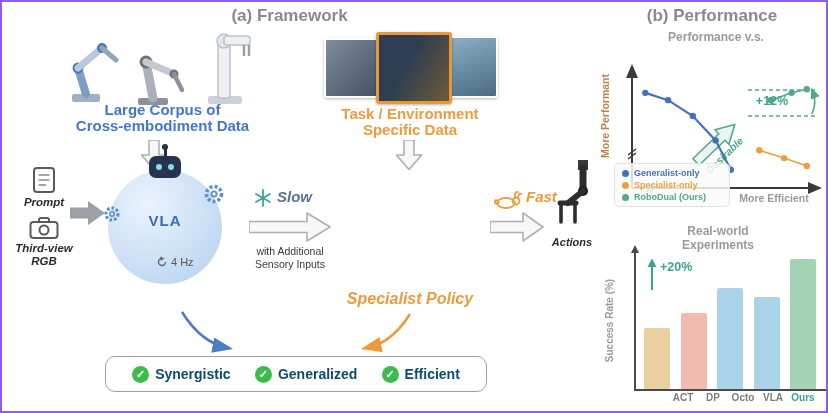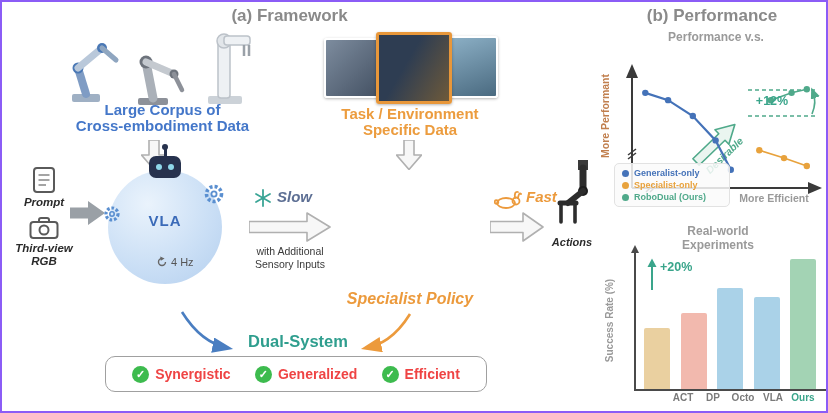--- a/index.html
+++ b/index.html
@@ -23,21 +23,21 @@
   .speed-label{font-size:15px;font-weight:bold;font-style:italic;}
   .slow{color:#5d6f94;}
   .fast{color:#ec9a3c;}
   .note{font-size:10.5px;color:#3a3a3a;line-height:13px;}
   .ds-label{font-size:16.5px;font-weight:bold;color:#2f9e8e;}
   .features-box{border:1.6px solid #a0a0a0;border-radius:10px;display:flex;align-items:center;
                 justify-content:space-around;padding:0 14px;box-sizing:border-box;background:#fff;}
   .feature{display:flex;align-items:center;gap:6px;}
   .check{width:17px;height:17px;border-radius:50%;background:#3dbb4e;color:#fff;font-size:11px;
          font-weight:bold;display:flex;align-items:center;justify-content:center;}
-  .feature-label{font-size:14px;font-weight:bold;color:#ef4444;}
+  .feature-label{font-size:14px;font-weight:bold;color:#0c4a6e;}
   .chart-title{font-size:12px;font-weight:bold;color:#9a9a9a;line-height:14px;}
   .axis-label{font-size:10.5px;font-weight:bold;color:#9a9a9a;}
   .ylab-warm{color:#c17f4e;}
   .gain{font-size:12.5px;font-weight:bold;color:#3aa58b;}
   .legend{background:rgba(250,250,250,.85);border:1px solid #e2e2e2;border-radius:5px;
           padding:4px 7px;display:flex;flex-direction:column;gap:2px;}
   .legend-row{display:flex;align-items:center;gap:5px;font-size:9px;font-weight:bold;}
   .legend-dot{width:7px;height:7px;border-radius:50%;flex:0 0 auto;}
   .bar{width:26px;border-radius:2px 2px 0 0;}
   .bar-tick{width:30px;text-align:center;font-size:10px;font-weight:bold;color:#7a7a7a;}
@@ -198,21 +198,20 @@
       <marker id="blueHead" markerWidth="9" markerHeight="8" refX="6" refY="3" orient="auto">
         <polygon points="0,0 8,3 0,6" fill="#4a7ec1"></polygon>
       </marker>
       <marker id="orangeHead" markerWidth="9" markerHeight="8" refX="6" refY="3" orient="auto">
         <polygon points="0,0 8,3 0,6" fill="#ec9a3c"></polygon>
       </marker>
     </defs>
     <path d="M50,10 C65,34 80,43 96,46" fill="none" stroke="#4a7ec1" stroke-width="2.6" marker-end="url(#blueHead)"></path>
     <path d="M278,12 C263,36 248,43 234,46" fill="none" stroke="#ec9a3c" stroke-width="2.6" marker-end="url(#orangeHead)"></path>
   </svg>
-  <div class="abs ds-label ctr" style="left:236px;top:330px;width:120px;">Dual-System</div>
 
   <div class="abs features-box" style="left:103px;top:354px;width:382px;height:36px;">
     <div class="feature">
       <span class="check">✓</span>
       <span class="feature-label">Synergistic</span>
     </div>
     <div class="feature">
       <span class="check">✓</span>
       <span class="feature-label">Generalized</span>
     </div>

